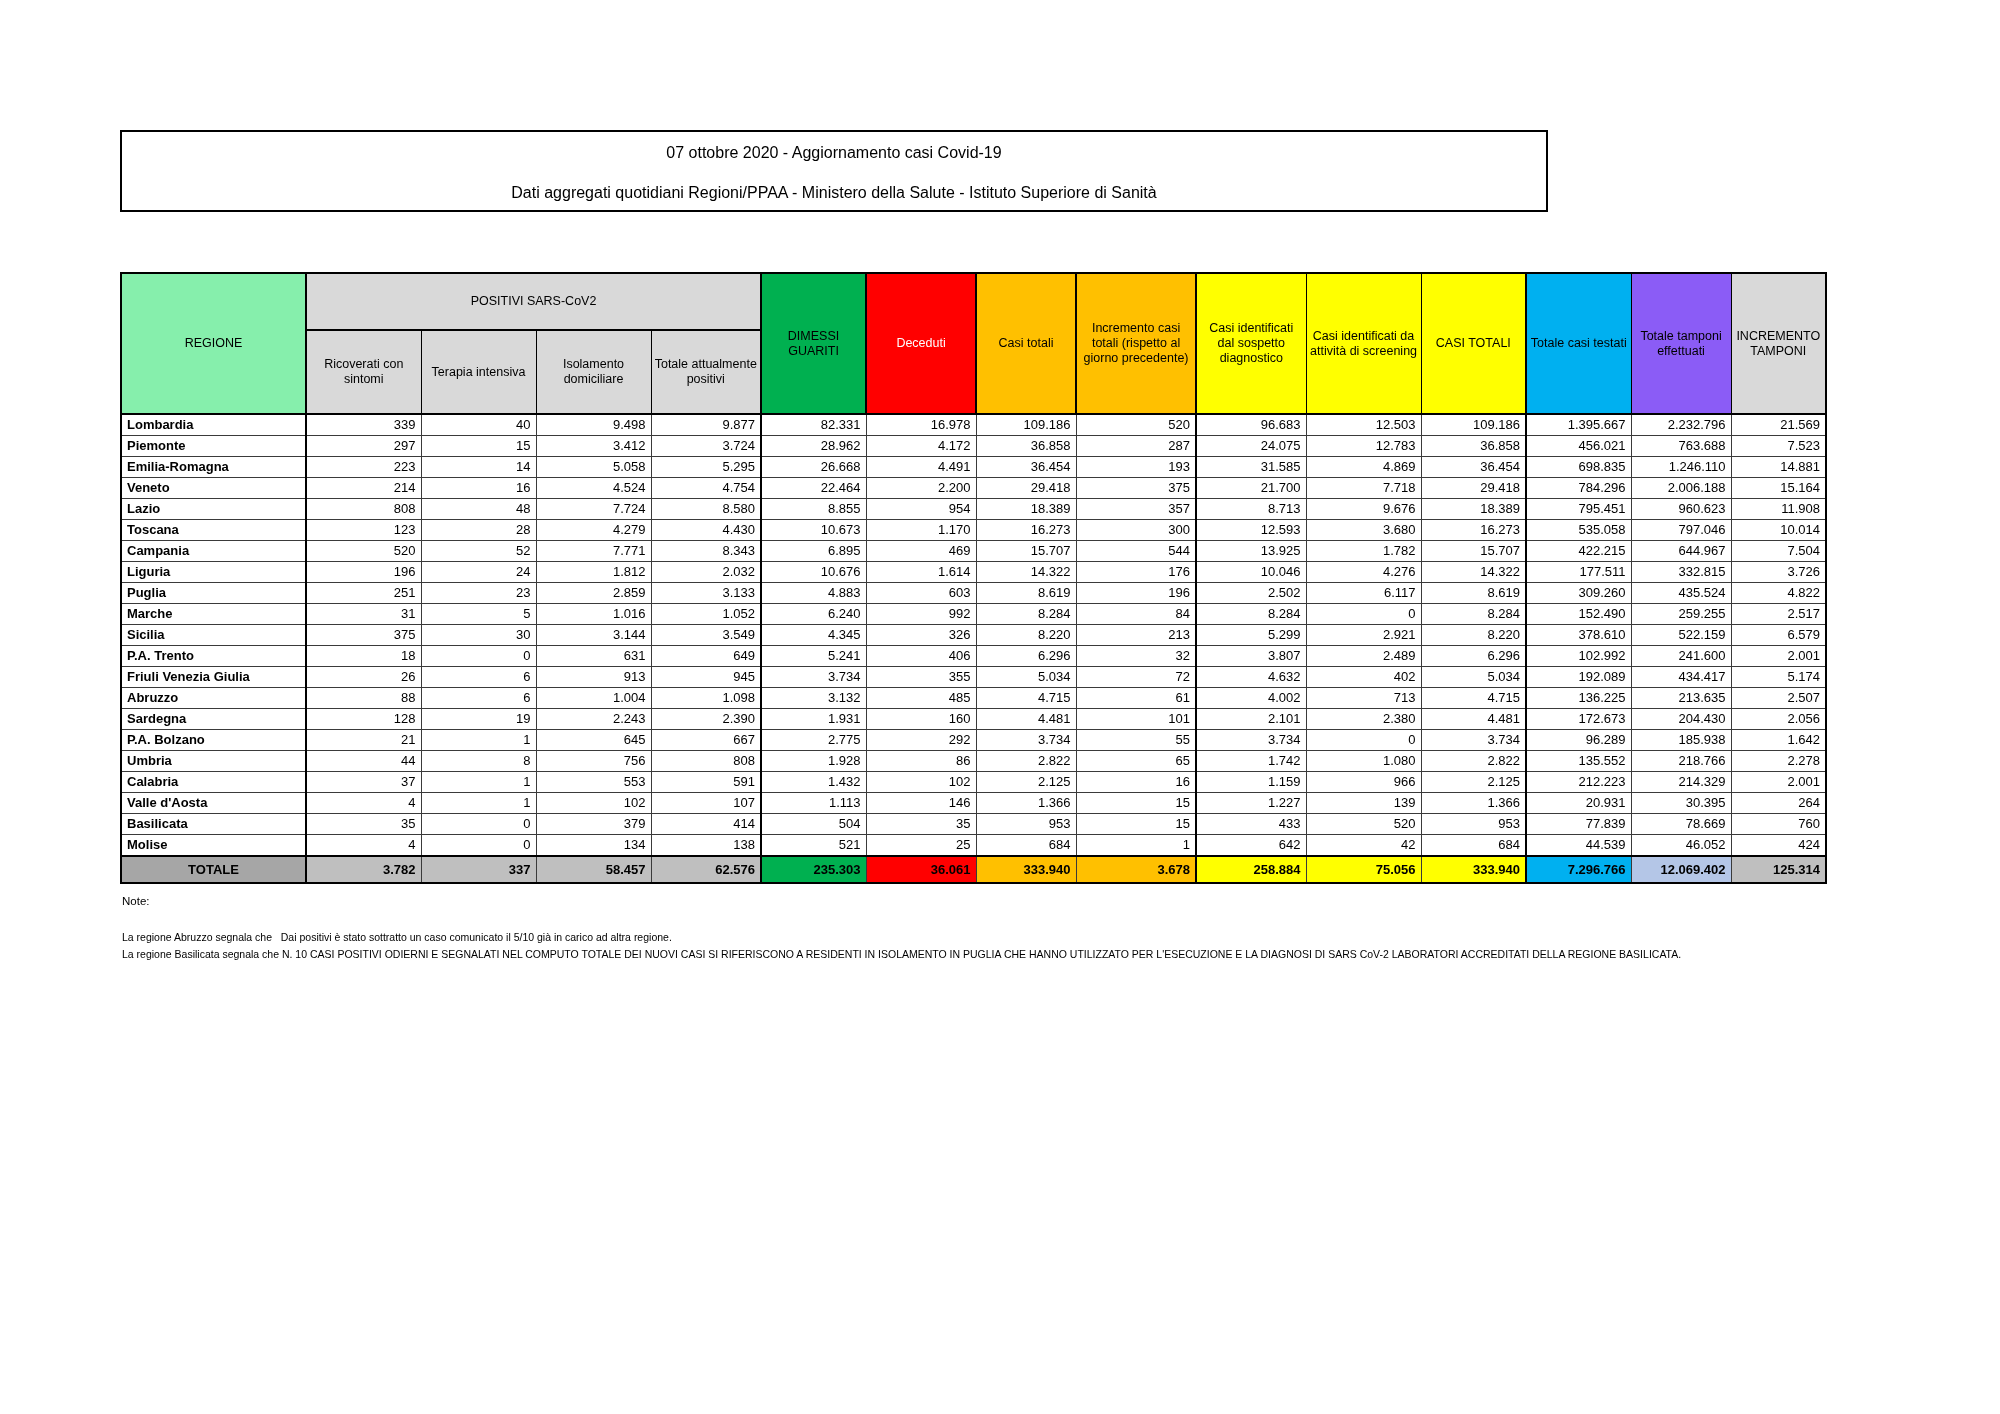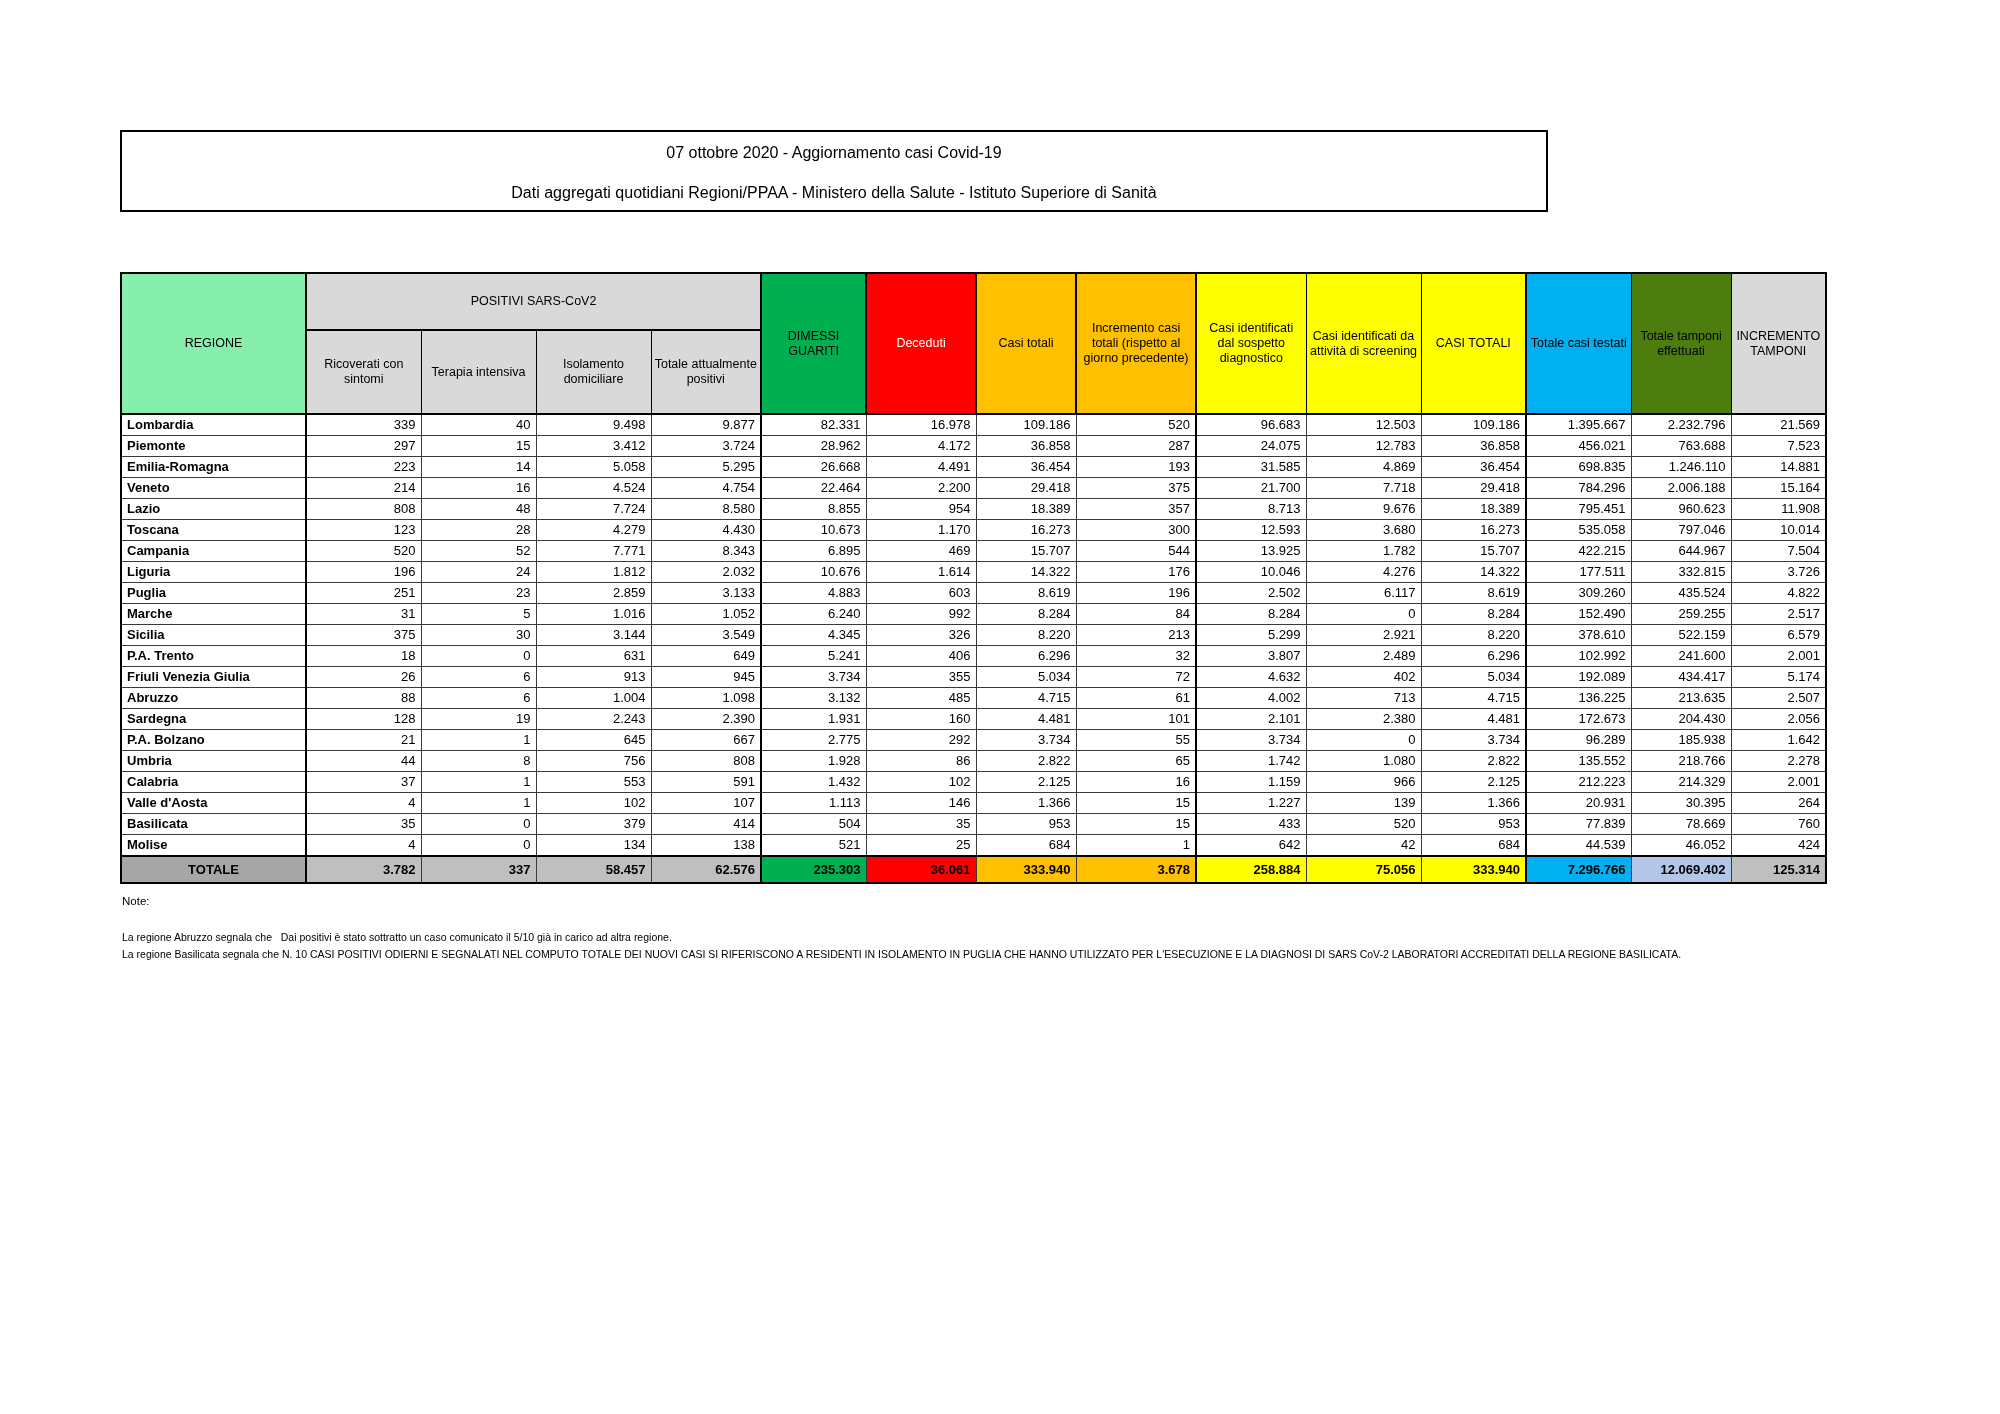--- a/index.html
+++ b/index.html
@@ -35,21 +35,21 @@
   th.positivi-group{background:#D9D9D9;font-weight:bold;font-size:14px;border-bottom:1px solid #000;}
   th.sub{background:#D9D9D9;}
   th.h-dimessi{background:#00B050;border-left:2px solid #000;}
   th.h-deceduti{background:#FF0000;color:#ffffff;border-left:2px solid #f9a8d4;}
   th.h-casitotali{background:#FFC000;border-left:2px solid #000;}
   th.h-incremento{background:#FFC000;border-left:2px solid #000;}
   th.h-sospetto{background:#FFFF00;border-left:2px solid #000;}
   th.h-screening{background:#FFFF00;}
   th.h-ct2{background:#FFFF00;}
   th.h-testati{background:#00B0F0;border-left:2px solid #000;}
-  th.h-tamponi{background:#4d7c0f;}
+  th.h-tamponi{background:#8b5cf6;}
   th.h-incrtamponi{background:#D9D9D9;border-right:2px solid #ec4899;}
   .covid-table tbody tr{height:21px;}
   .covid-table tbody td{padding:0 5px;line-height:20px;}
   td.region{text-align:left;font-weight:bold;}
   td.num{text-align:right;}
   td.thickL,th.thickL{border-left:2px solid #000;}
   tr.total-row{height:26px;}
   tr.total-row td{
     font-weight:bold;border-top:2px solid #000;border-bottom:2px solid #000;line-height:25px;
   }

